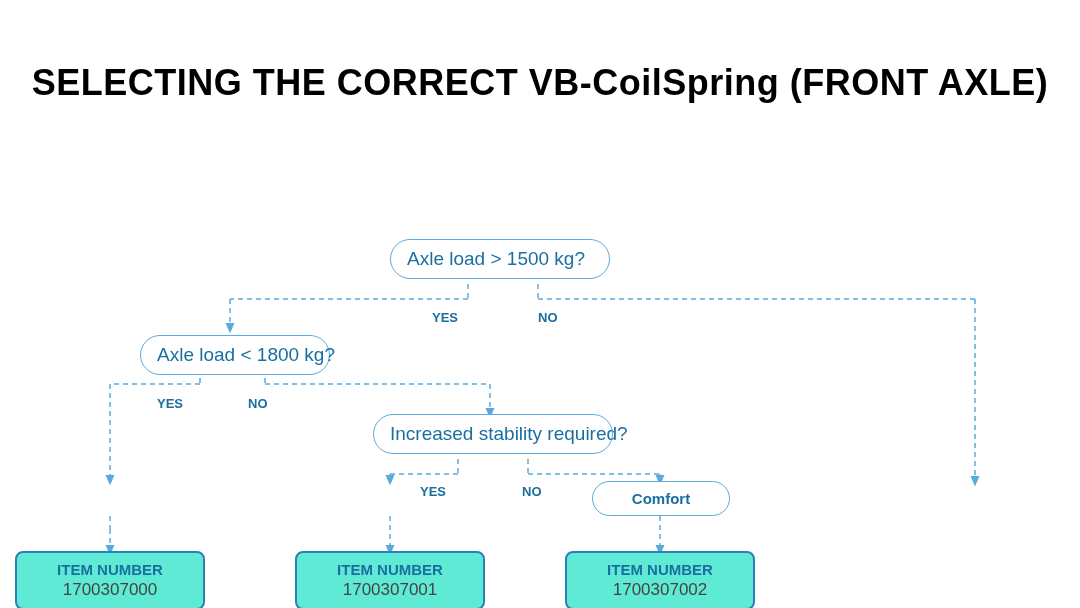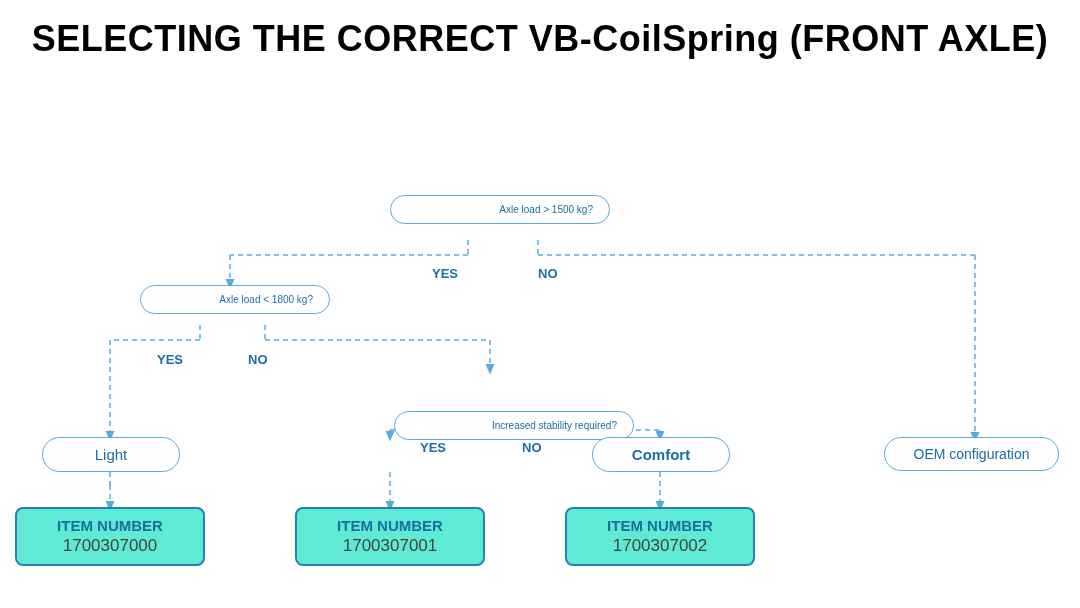--- a/index.html
+++ b/index.html
@@ -13,20 +13,21 @@
       position: relative;
     }
 
     .page-title {
       font-size: 36px;
       font-weight: 900;
       text-align: center;
       padding: 18px 20px 10px;
       color: #000000;
       letter-spacing: 0.5px;
+      margin-top: 44px;
     }
 
     .diagram-area {
       position: relative;
       width: 1080px;
       height: 510px;
       margin-top: 5px;
     }
 
     
@@ -37,23 +38,23 @@
       height: 510px;
       pointer-events: none;
     }
 
     
     .decision-box {
       position: absolute;
       border: 1.5px solid #5aabdb;
       border-radius: 20px;
       background: #ffffff;
-      text-align: right;
-      color: #1a6fa0;
-      font-size: 10px;
+      text-align: left;
+      color: #1a6fa0;
+      font-size: 19px;
       padding: 8px 16px;
       white-space: nowrap;
     }
 
     
     .result-box {
       position: absolute;
       border: 1.5px solid #5aabdb;
       border-radius: 20px;
       background: #ffffff;
@@ -163,54 +164,48 @@
     <span>Axle load &gt; 1500 kg?</span>
   </div>
 
   <div class="yn-label" style="left: 432px; top: 167px;">
     <span>YES</span>
   </div>
   <div class="yn-label" style="left: 538px; top: 167px;">
     <span>NO</span>
   </div>
 
-  <div class="decision-box" style="left: 140px; top: 210px; width: 190px;">
+  <div class="decision-box" style="left: 140px; top: 216px; width: 190px;">
     <span>Axle load &lt; 1800 kg?</span>
   </div>
 
   <div class="yn-label" style="left: 157px; top: 253px;">
     <span>YES</span>
   </div>
   <div class="yn-label" style="left: 248px; top: 253px;">
     <span>NO</span>
   </div>
 
-  <div class="decision-box" style="left: 394px; top: 295px; width: 240px; margin-top: 41px;">
+  <div class="decision-box" style="left: 373px; top: 295px; width: 240px;">
     <span>Increased stability required?</span>
   </div>
 
   <div class="yn-label" style="left: 420px; top: 341px;">
     <span>YES</span>
   </div>
   <div class="yn-label" style="left: 522px; top: 341px;">
     <span>NO</span>
   </div>
 
-  <div class="result-box" style="left: 42px; top: 362px; width: 138px;">
-    <span>Light</span>
-  </div>
 
 
   <div class="result-box" style="left: 592px; top: 362px; width: 138px; font-weight: bold;">
     <span>Comfort</span>
   </div>
 
-  <div class="oem-box" style="left: 884px; top: 362px; width: 175px;">
-    <span>OEM configuration</span>
-  </div>
 
   <div class="item-box" style="left: 15px; top: 432px;">
     <span class="item-label">ITEM NUMBER</span>
     <span class="item-number">1700307000</span>
   </div>
 
   <div class="item-box" style="left: 295px; top: 432px;">
     <span class="item-label">ITEM NUMBER</span>
     <span class="item-number">1700307001</span>
   </div>

